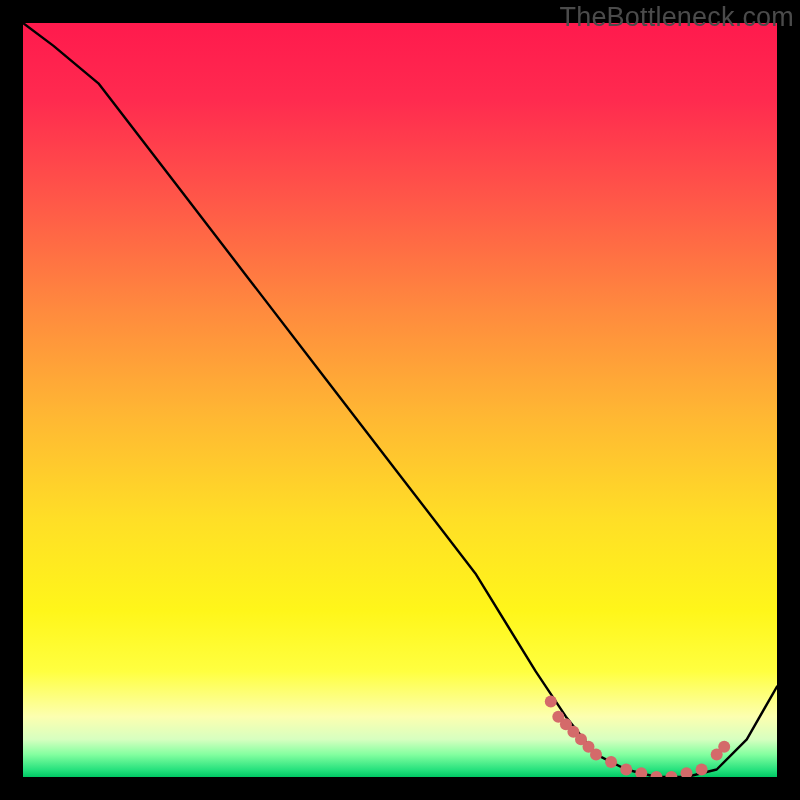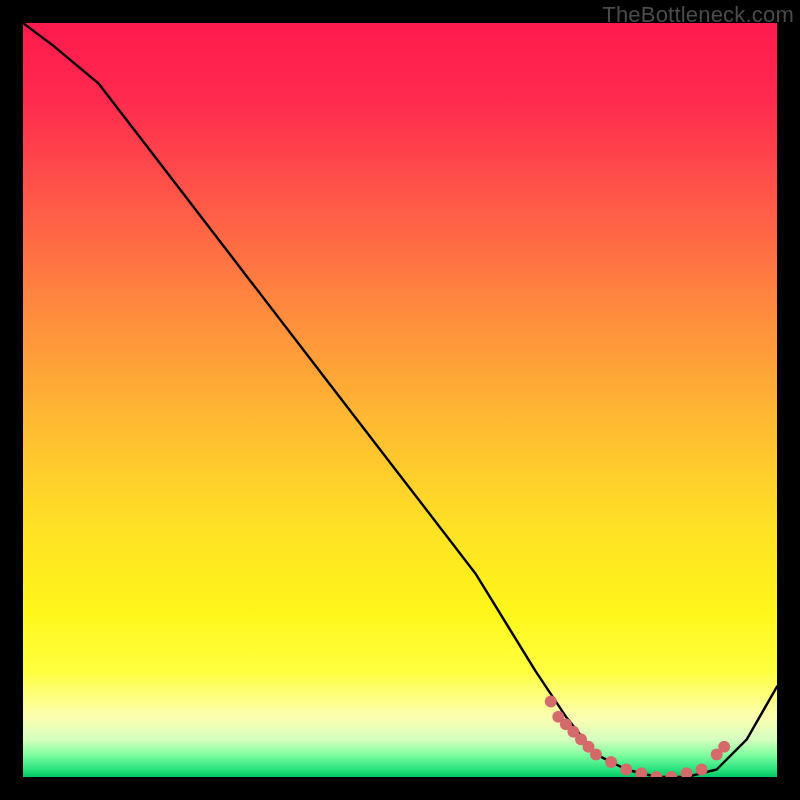--- a/index.html
+++ b/index.html
@@ -37,21 +37,21 @@
       #d7ffc0 95%,
       #84ffa0 97%,
       #28e27e 99%,
       #00c864 100%
     );
   }
   .watermark {
     position: absolute;
     top: 2px;
     right: 6px;
-    font-size: 22px;
+    font-size: 27px;
     font-weight: 400;
     color: #4b4b4b;
     letter-spacing: 0.2px;
     user-select: none;
   }
   svg.curve {
     position: absolute;
     left: 0;
     top: 0;
     width: 754px;

